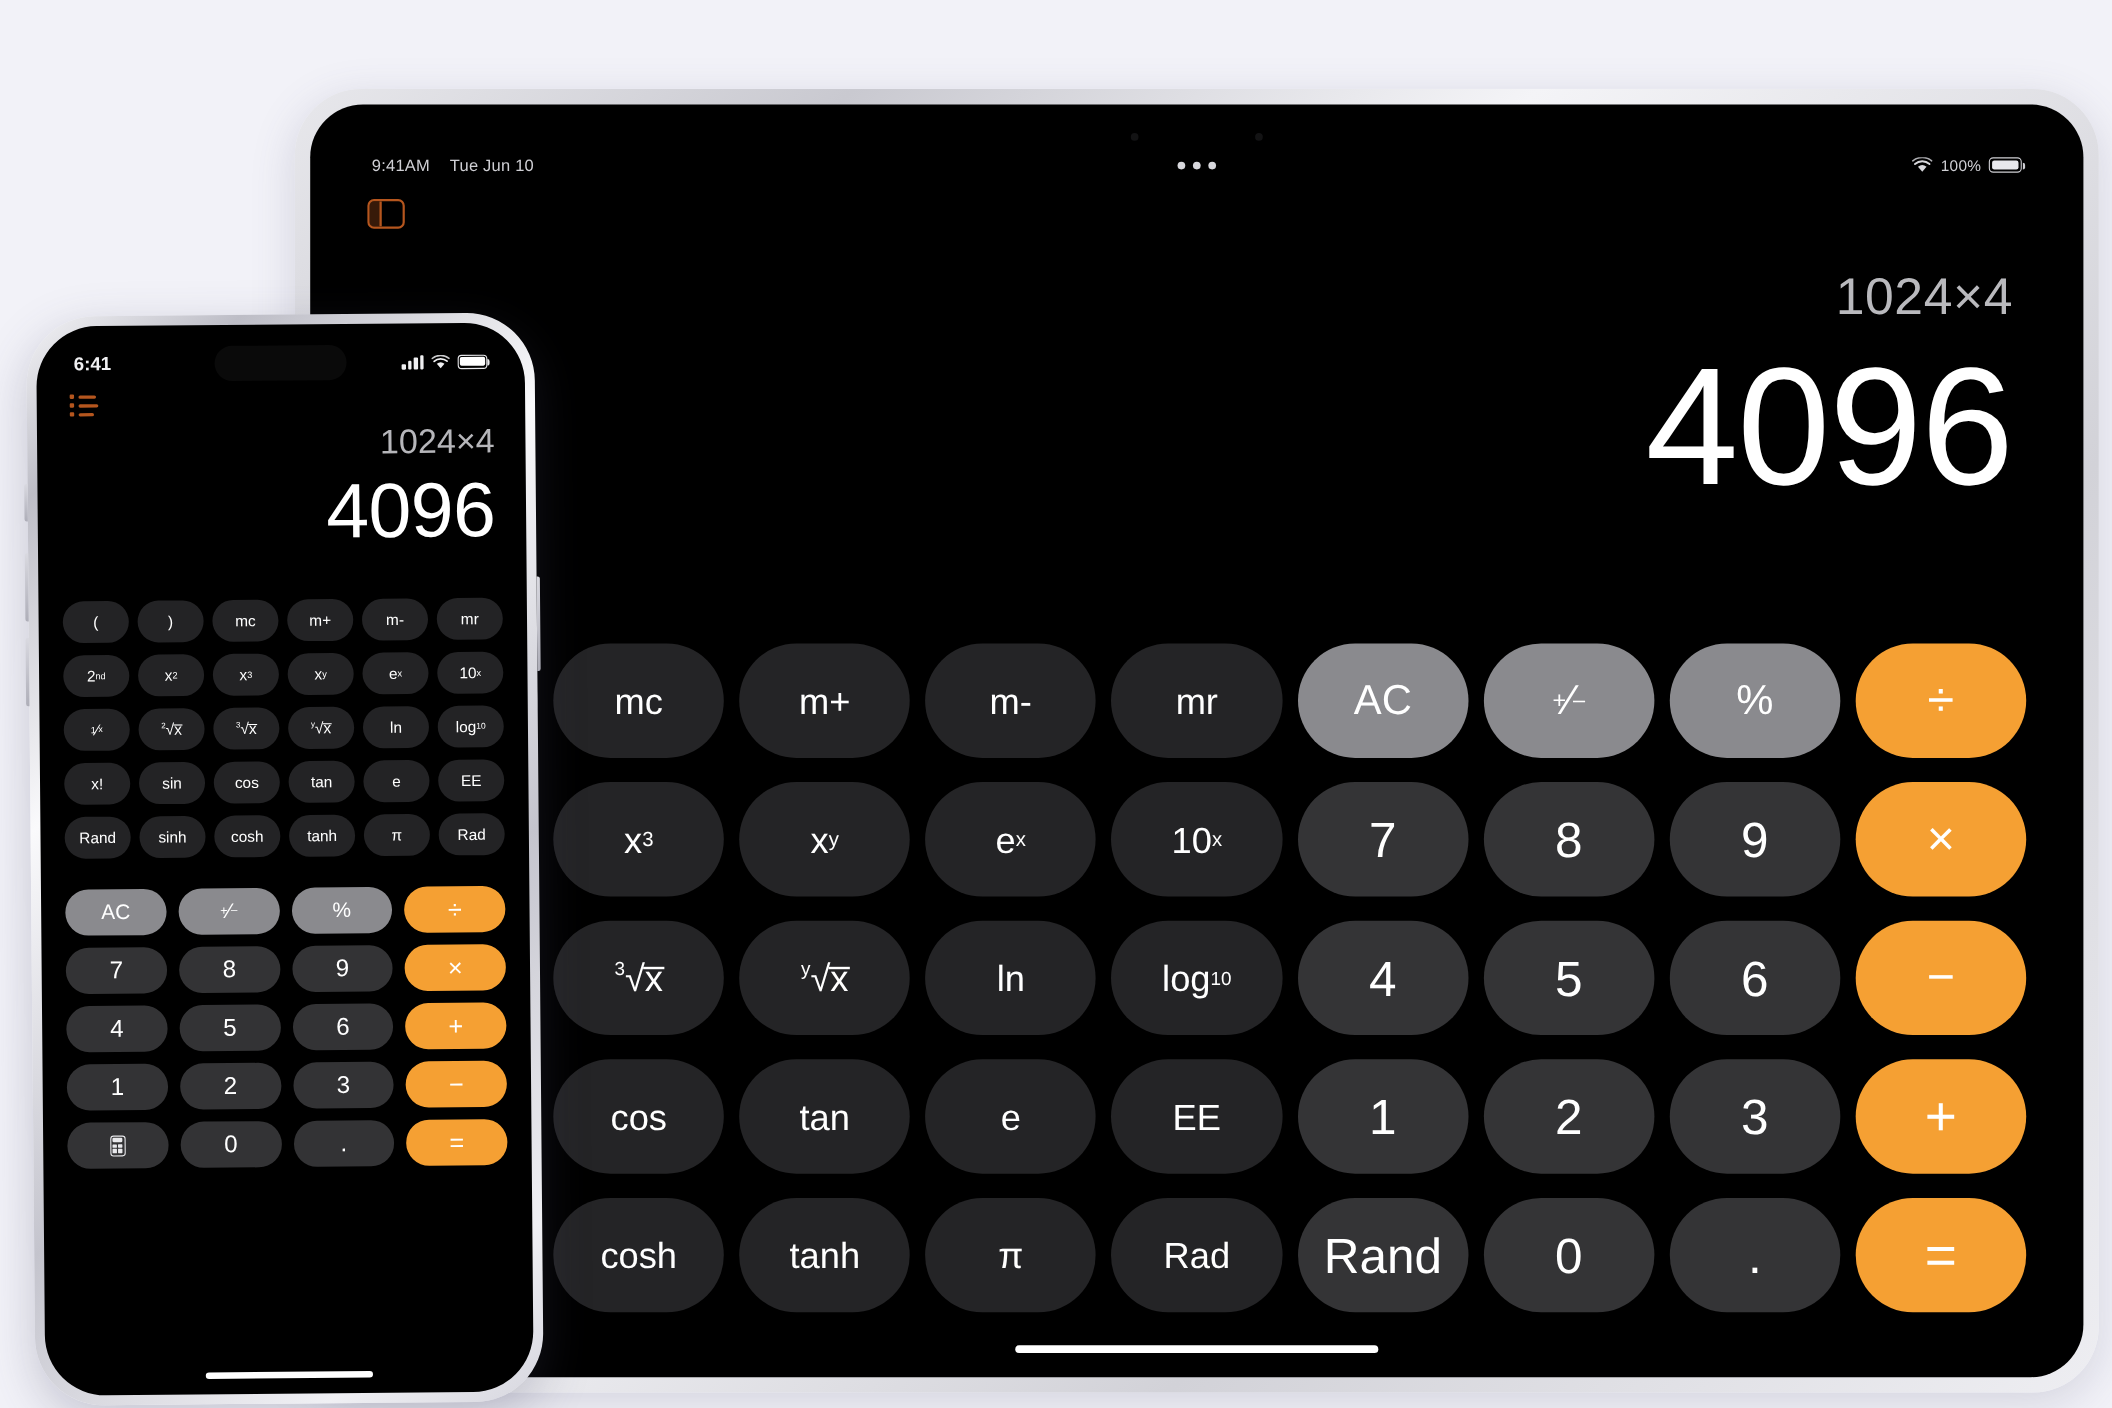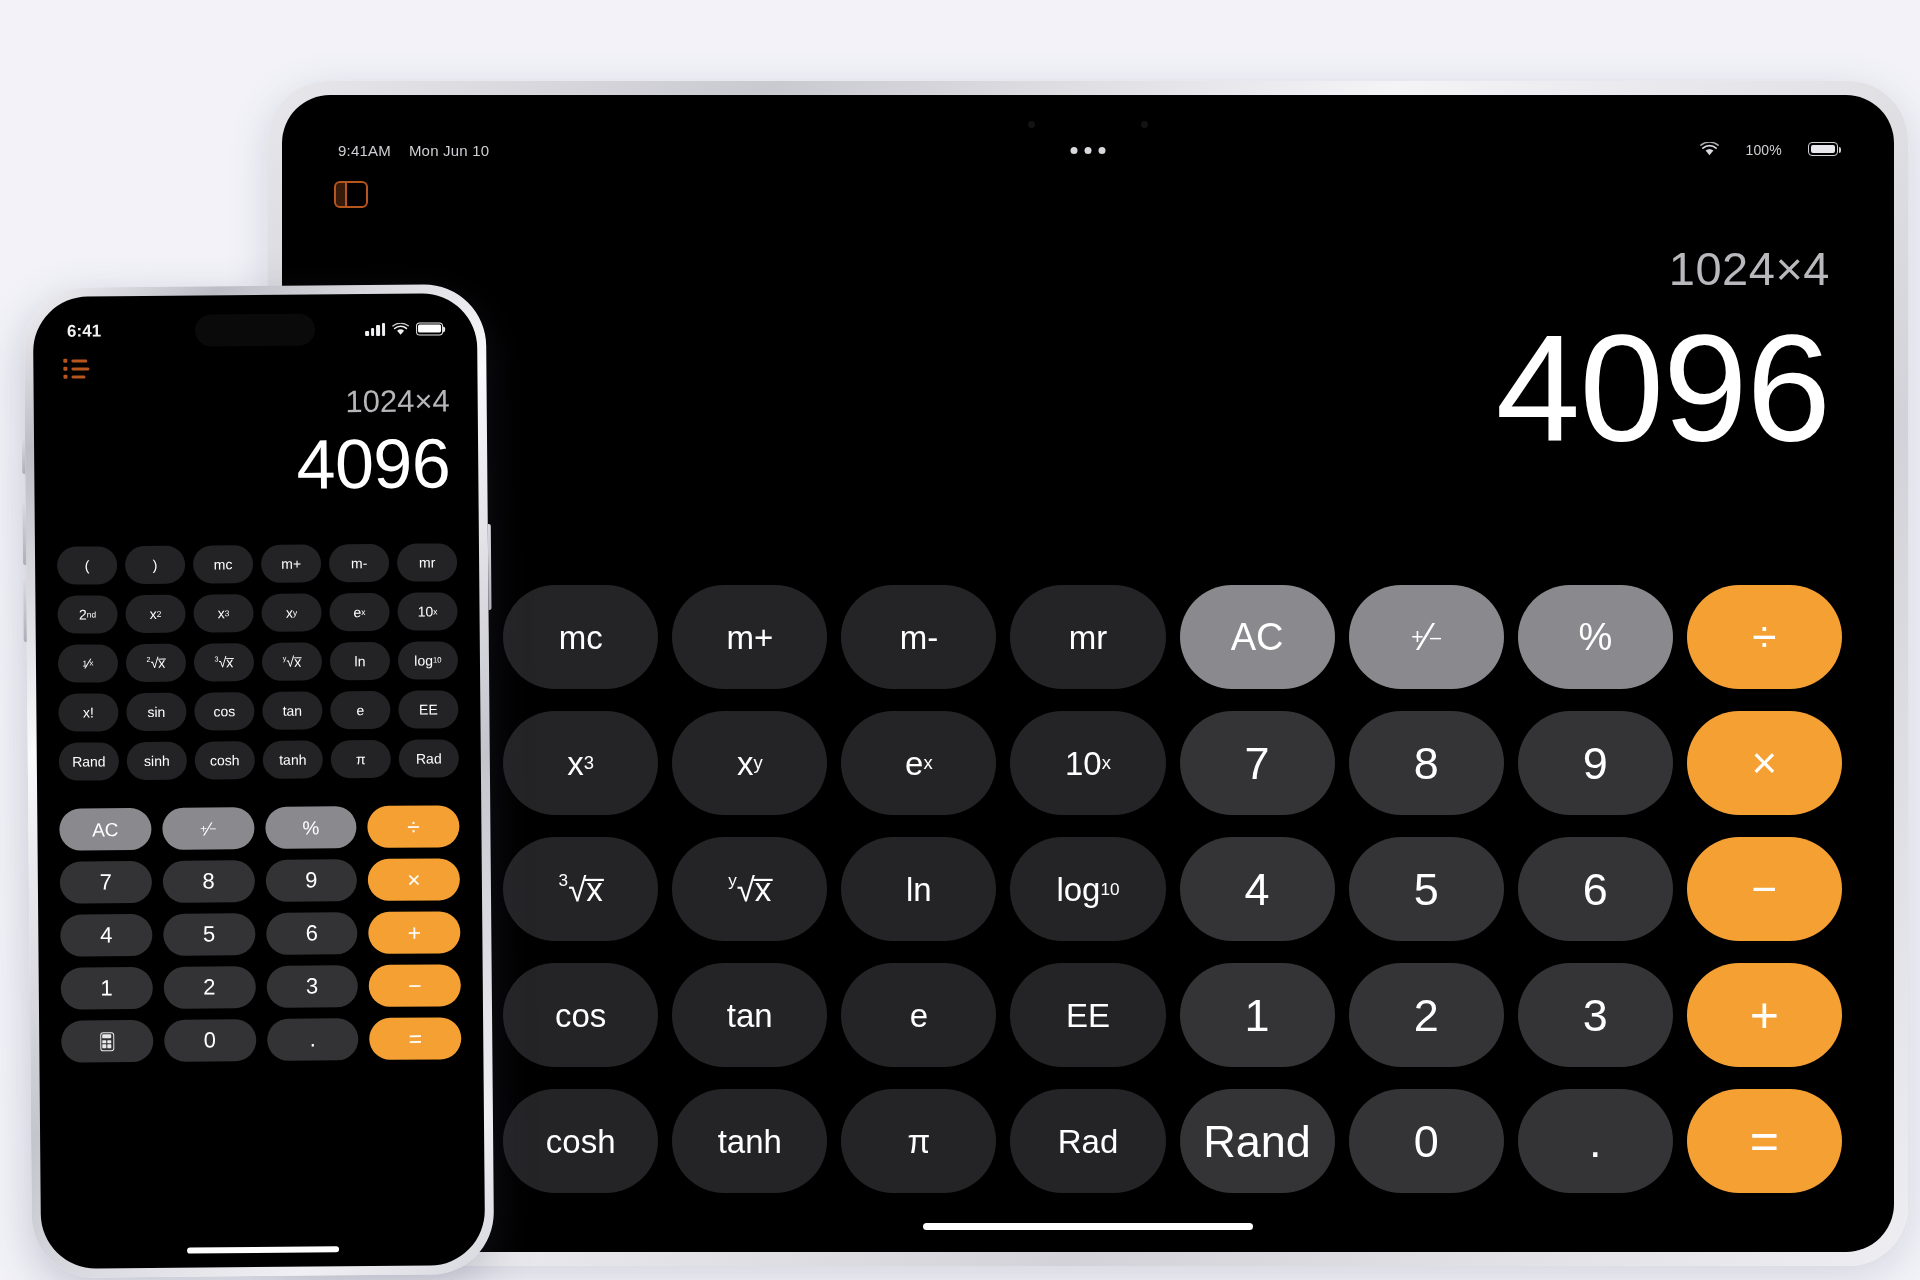--- a/index.html
+++ b/index.html
@@ -69,21 +69,21 @@
     height: 26px;
     display: flex;
     align-items: center;
     padding: 0 56px;
     color: #cfcfd4;
     font-size: 15px;
     letter-spacing: 0.2px;
   }
   #ipad-statusbar .left { display: flex; gap: 18px; align-items: center; }
   #ipad-statusbar .center { position: absolute; left: 50%; transform: translateX(-50%); }
-  #ipad-statusbar .right { margin-left: auto; display: flex; gap: 26px; align-items: flex-start; }
+  #ipad-statusbar .right { margin-left: auto; display: flex; gap: 7px; align-items: center; }
 
   .dots3 { display: flex; gap: 7px; }
   .dots3 i { width: 7px; height: 7px; border-radius: 50%; background: #d8d8dd; display: block; }
 
   .wifi-glyph { display:block; width: 19px; height: 14px; }
   .batt {
     width: 30px; height: 14px;
     border: 1.4px solid #cfcfd4;
     border-radius: 4px;
     position: relative;
@@ -363,21 +363,21 @@
     <div id="ipad-screen">
 
       <div class="ipad-cam">
         <i></i>
           <i></i>
       </div>
 
       <div id="ipad-statusbar">
         <div class="left">
           <span>9:41AM</span>
-          <span>Mon Jun 10</span>
+          <span>Tue Jun 10</span>
         </div>
         <div class="center">
           <span class="dots3">
               <i></i>
               <i></i>
               <i></i>
             </span>
         </div>
         <div class="right">
           <svg class="wifi-glyph" viewBox="0 0 19 14">

